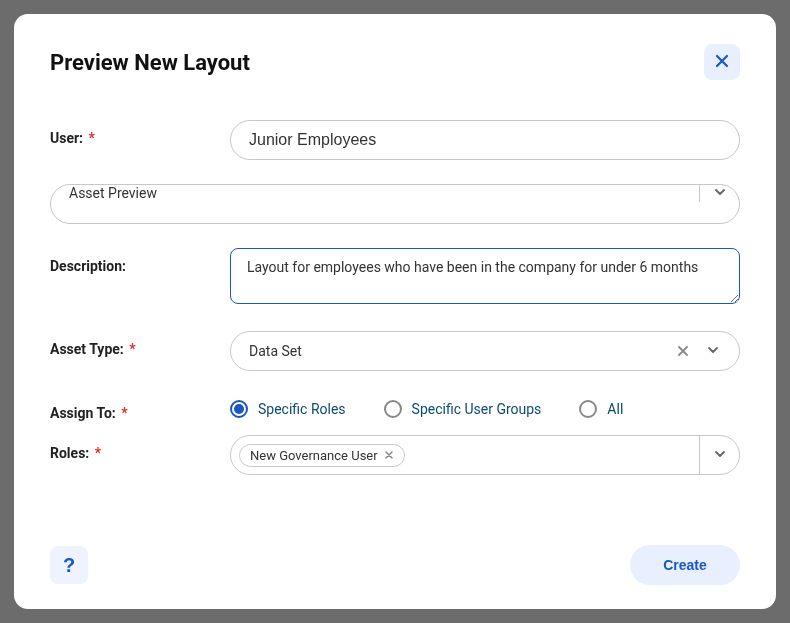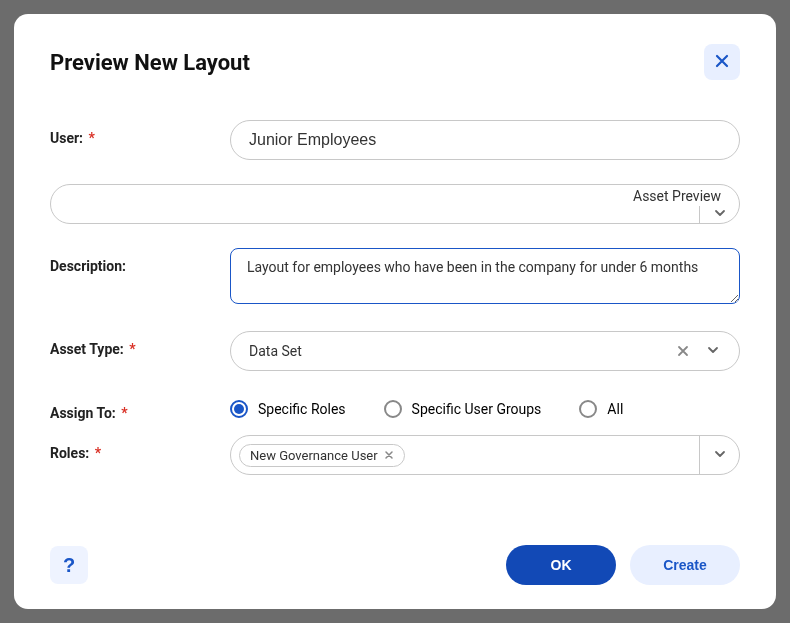--- a/index.html
+++ b/index.html
@@ -69,23 +69,22 @@
     font-size: 16px;
     color: #333;
     outline: none;
   }
   .select-wrap {
     width: 100%;
     height: 40px;
     border: 1px solid #c8c8c8;
     border-radius: 20px;
     display: flex;
-    align-items: flex-end;
+    align-items: flex-start;
     overflow: hidden;
-    flex-direction: column;
   }
   .select-value {
     flex: 1;
     padding: 0 18px;
     display: flex;
     align-items: center;
     font-size: 14px;
     color: #333;
   }
   .select-btn {
@@ -158,21 +157,21 @@
     align-items: center;
     justify-content: center;
   }
   .radio-circle.selected { border-color: #1a56c7; }
   .radio-dot {
     width: 10px;
     height: 10px;
     background: #1a56c7;
     border-radius: 50%;
   }
-  .radio-label { font-size: 14px; color: #000000; }
+  .radio-label { font-size: 14px; color: #0c4a6e; }
   .multi-select {
     width: 100%;
     min-height: 40px;
     border: 1px solid #c8c8c8;
     border-radius: 20px;
     display: flex;
     align-items: stretch;
     overflow: hidden;
   }
   .multi-select-body {
@@ -358,18 +357,17 @@
       </div>
     </div>
 
   </div>
 
   <div class="footer">
     <button class="help-btn">
       <span>?</span>
     </button>
     <div class="footer-actions">
-      <button class="btn btn-primary">OK</button>
       <button class="btn btn-secondary">Create</button>
     </div>
   </div>
 
 </div>
 
 </body></html>

